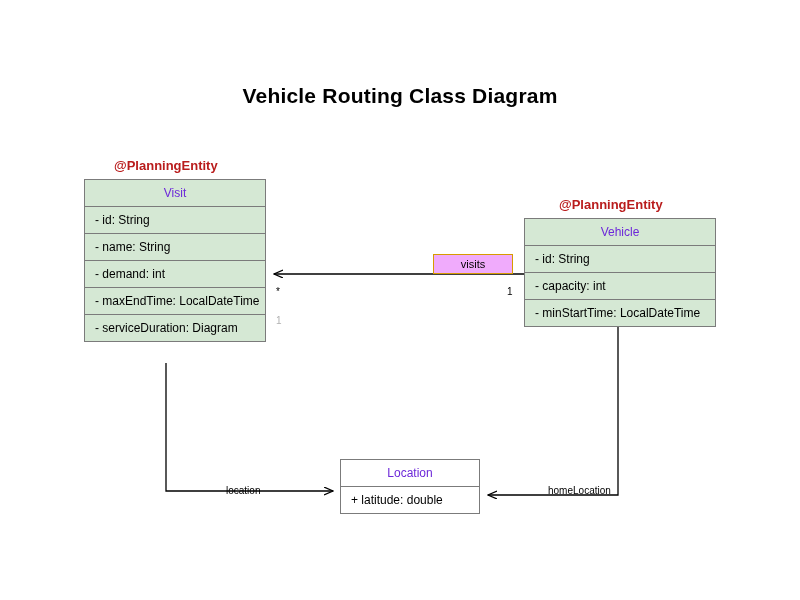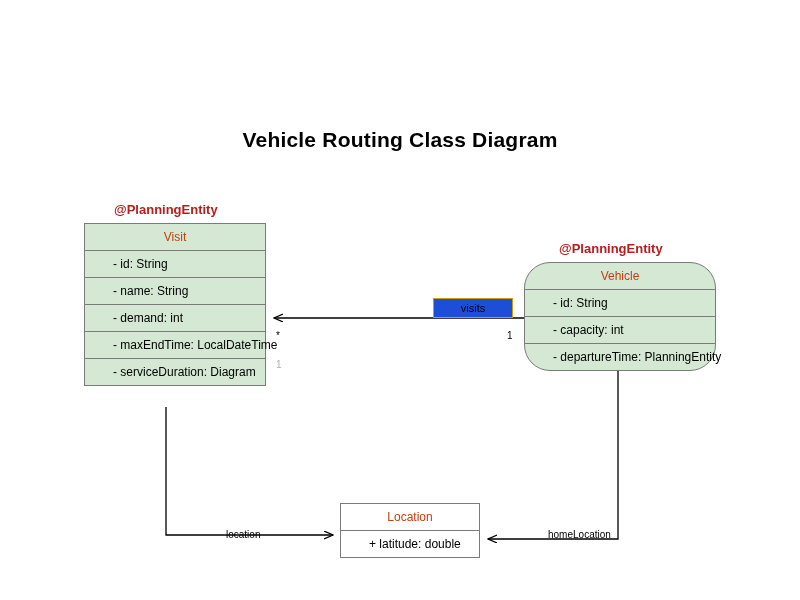--- a/index.html
+++ b/index.html
@@ -10,21 +10,20 @@
     width: 800px;
     height: 600px;
     background: #ffffff;
     font-family: "Liberation Sans", sans-serif;
     overflow: hidden;
   }
   #canvas {
     position: relative;
     width: 800px;
     height: 492px;
-    margin-top: 44px;
   }
   #title {
     position: absolute;
     left: 0;
     top: 84px;
     width: 800px;
     text-align: center;
     font-size: 21px;
     font-weight: bold;
     color: #000000;
@@ -45,39 +44,39 @@
     border: 1px solid #7b7b7b;
     background: #d5e8d4;
     box-sizing: border-box;
   }
   .umlclass.plain {
     background: #ffffff;
   }
   .umlclass .cls-name {
     text-align: center;
     font-size: 12px;
-    color: #c2410c;
+    color: #6d28d9;
     padding: 6px 4px 6px 4px;
     border-bottom: 1px solid #7b7b7b;
     box-sizing: border-box;
   }
   .umlclass .attr {
     font-size: 12px;
     color: #000000;
-    padding: 6px 0 6px 28px;
+    padding: 6px 0 6px 10px;
     border-bottom: 1px solid #7b7b7b;
     box-sizing: border-box;
     white-space: nowrap;
   }
   .umlclass .attr:last-child {
     border-bottom: none;
   }
   .label-box {
     position: absolute;
-    background: #1d4ed8;
+    background: #f0abfc;
     border: 1px solid #d79b00;
     font-size: 11px;
     color: #000000;
     text-align: center;
     box-sizing: border-box;
     padding: 3px 8px;
     white-space: nowrap;
   }
   .edge-label {
     position: absolute;
@@ -122,25 +121,25 @@
   <div class="umlclass" style="left:84px; top:179px; width:182px;">
     <div class="cls-name">Visit</div>
     <div class="attr">- id: String</div>
     <div class="attr">- name: String</div>
     <div class="attr">- demand: int</div>
     <div class="attr">- maxEndTime: LocalDateTime</div>
     <div class="attr">- serviceDuration: Diagram</div>
   </div>
 
   <div class="stereotype" style="left:559px; top:197px;">@PlanningEntity</div>
-  <div class="umlclass" style="left:524px; top:218px; width:192px;border-radius:26px;">
+  <div class="umlclass" style="left:524px; top:218px; width:192px;">
     <div class="cls-name">Vehicle</div>
     <div class="attr">- id: String</div>
     <div class="attr">- capacity: int</div>
-    <div class="attr">- departureTime: PlanningEntity</div>
+    <div class="attr">- minStartTime: LocalDateTime</div>
   </div>
 
   <div class="umlclass plain" style="left:340px; top:459px; width:140px;">
     <div class="cls-name">Location</div>
     <div class="attr">+ latitude: double</div>
   </div>
 
   <div class="label-box" style="left:433px; top:254px; width:80px;">visits</div>
 
   <div class="edge-label" style="left:276px; top:286px;">*</div>

